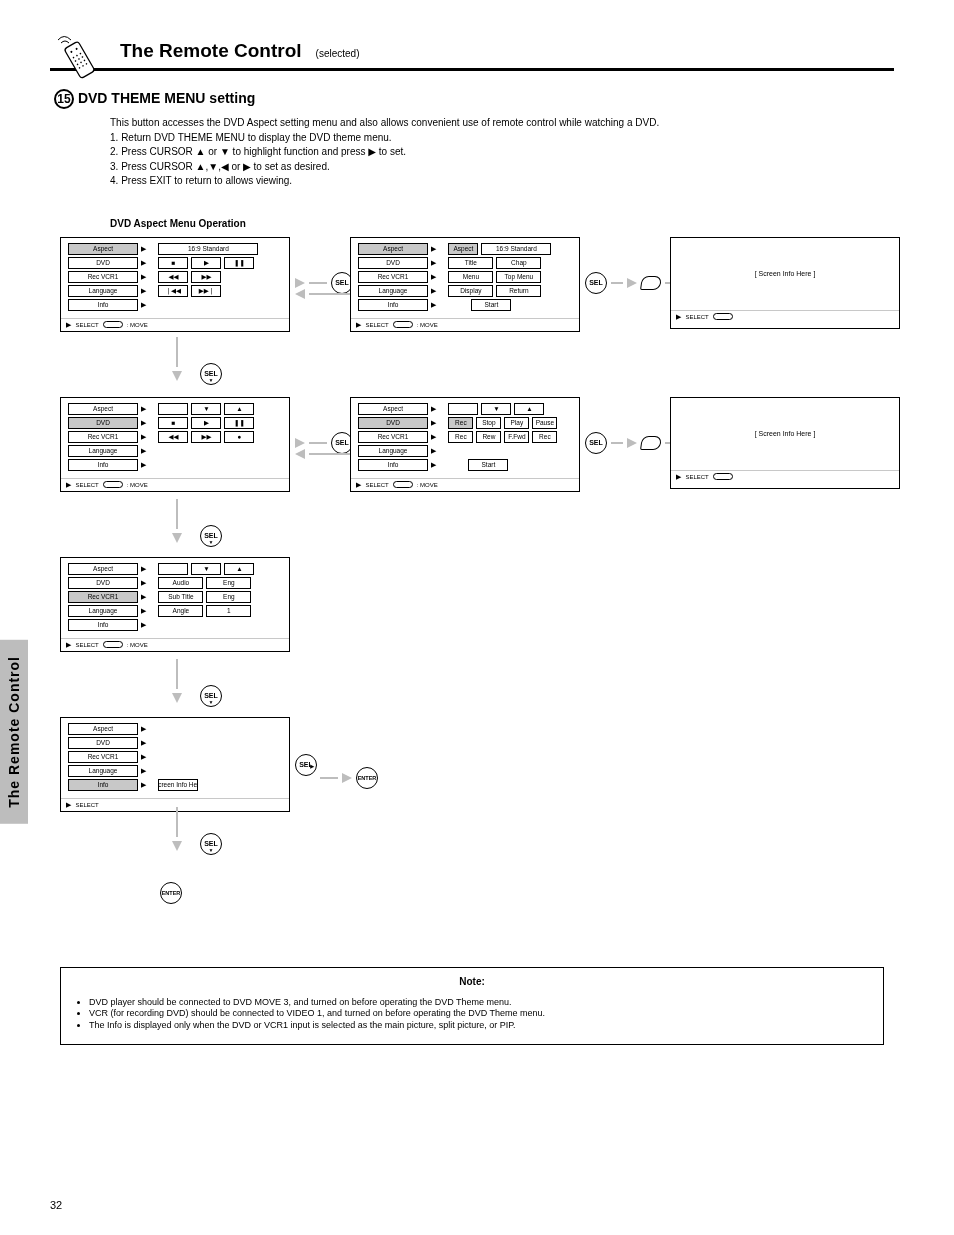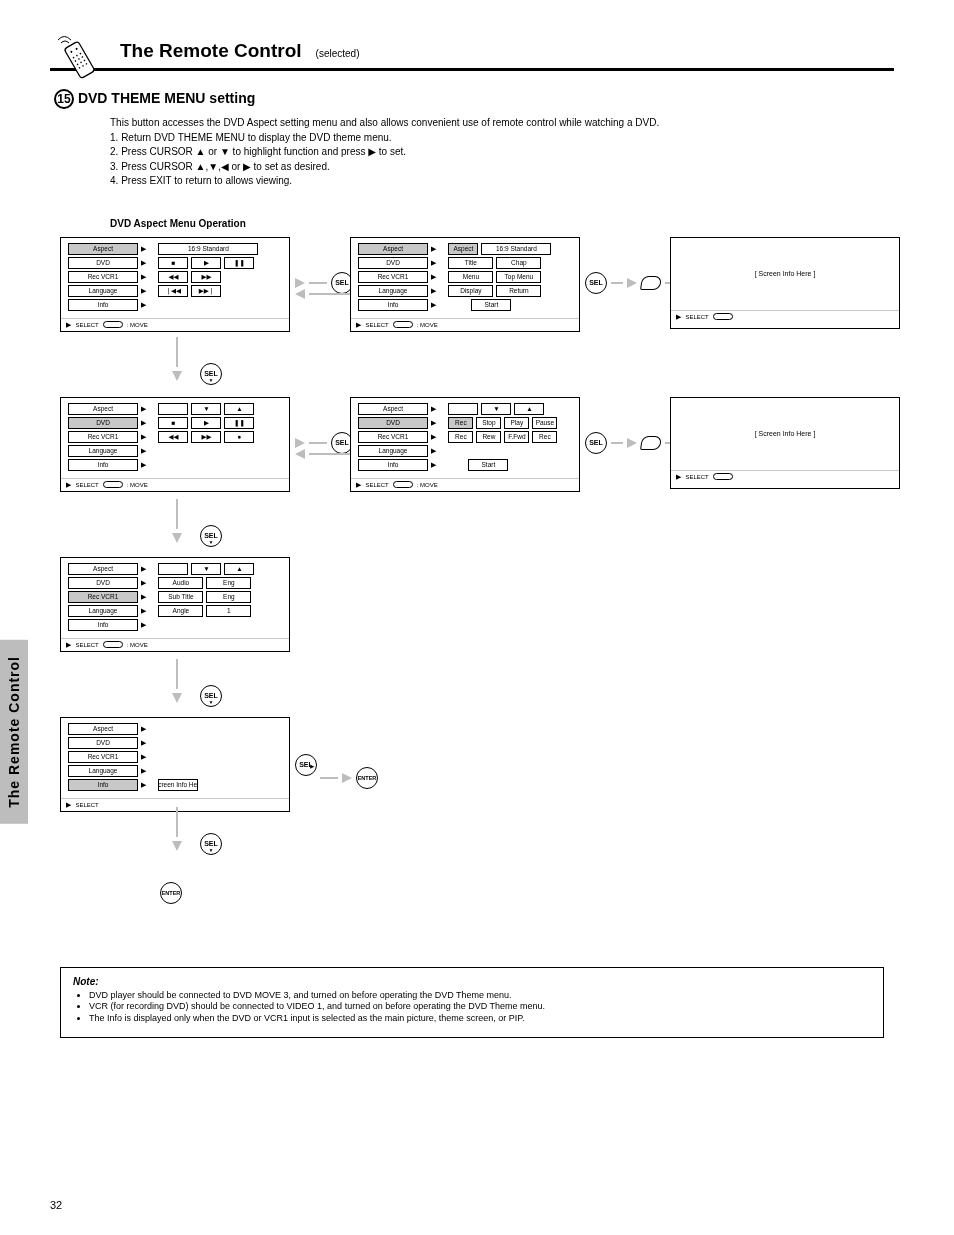--- a/index.html
+++ b/index.html
@@ -30,21 +30,21 @@
   .connector { position:absolute; display:flex; align-items:center; gap:4px; }
   .arrow-r { width:0; height:0; border-top:5px solid transparent; border-bottom:5px solid transparent; border-left:10px solid #bdbdbd; }
   .arrow-l { width:0; height:0; border-top:5px solid transparent; border-bottom:5px solid transparent; border-right:10px solid #bdbdbd; }
   .arrow-d { width:0; height:0; border-left:5px solid transparent; border-right:5px solid transparent; border-top:10px solid #bdbdbd; }
   .vstem { width:2px; background:#bdbdbd; }
   .hstem { height:2px; background:#bdbdbd; }
   .circle-btn { border:1.2px solid #000; border-radius:50%; width:22px; height:22px; display:flex; align-items:center; justify-content:center; font-size:7px; font-weight:bold; background:#fff; position:relative; }
   .circle-btn .bot { position:absolute; bottom:1px; font-size:5px; }
   .bubble { display:inline-block; border:1.2px solid #000; border-radius:8px 8px 8px 2px; width:20px; height:14px; transform: skewX(-8deg); }
   .notebox { border:1px solid #000; margin: 50px 10px 0 10px; padding: 8px 12px 12px 12px; }
-  .notebox .nt { font-size:10px; font-weight:bold; font-style:italic; margin-bottom:3px; }
+  .notebox .nt { font-size:10px; font-weight:bold; text-align:center; margin-bottom:10px; }
   .notebox li { font-size:9px; margin-left:16px; line-height:1.3; }
   .pg { position:absolute; bottom:24px; left:50px; font-size:11px; }
 </style>
 </head>
 <body>
 
 <div class="page">
   <span class="remote-icon">
     <svg width="48" height="48" viewBox="0 0 48 48">
       <g transform="rotate(-30 24 24)">
@@ -469,19 +469,19 @@
         <span style="font-size:5.5px">ENTER</span>
       </div>
 
   </div>
 
   <div class="notebox">
     <div class="nt">Note:</div>
     <ul>
       <li>DVD player should be connected to DVD MOVE 3, and turned on before operating the DVD Theme menu.</li>
       <li>VCR (for recording DVD) should be connected to VIDEO 1, and turned on before operating the DVD Theme menu.</li>
-      <li>The Info is displayed only when the DVD or VCR1 input is selected as the main picture, theme screen, or PIP.</li>
+      <li>The Info is displayed only when the DVD or VCR1 input is selected as the main picture, split picture, or PIP.</li>
     </ul>
   </div>
 
 </div>
 
 <div class="pg">32</div>
 
 </body></html>

